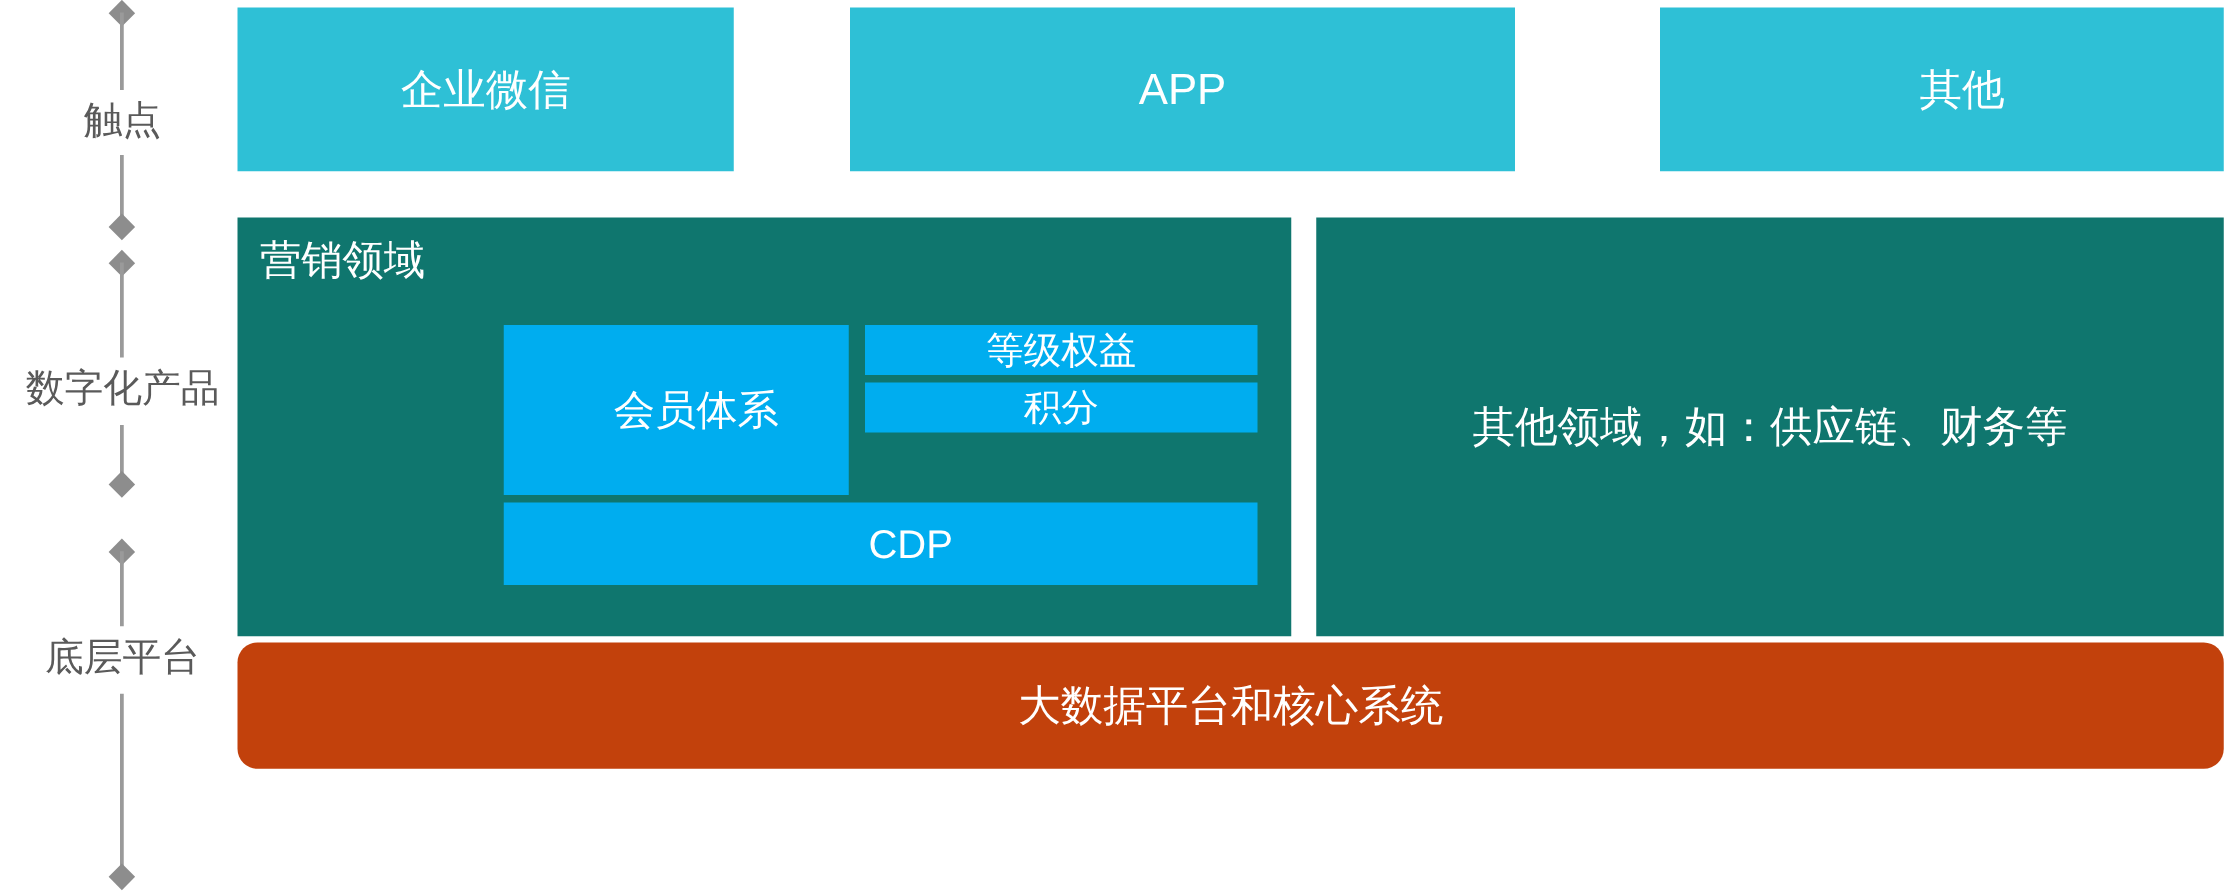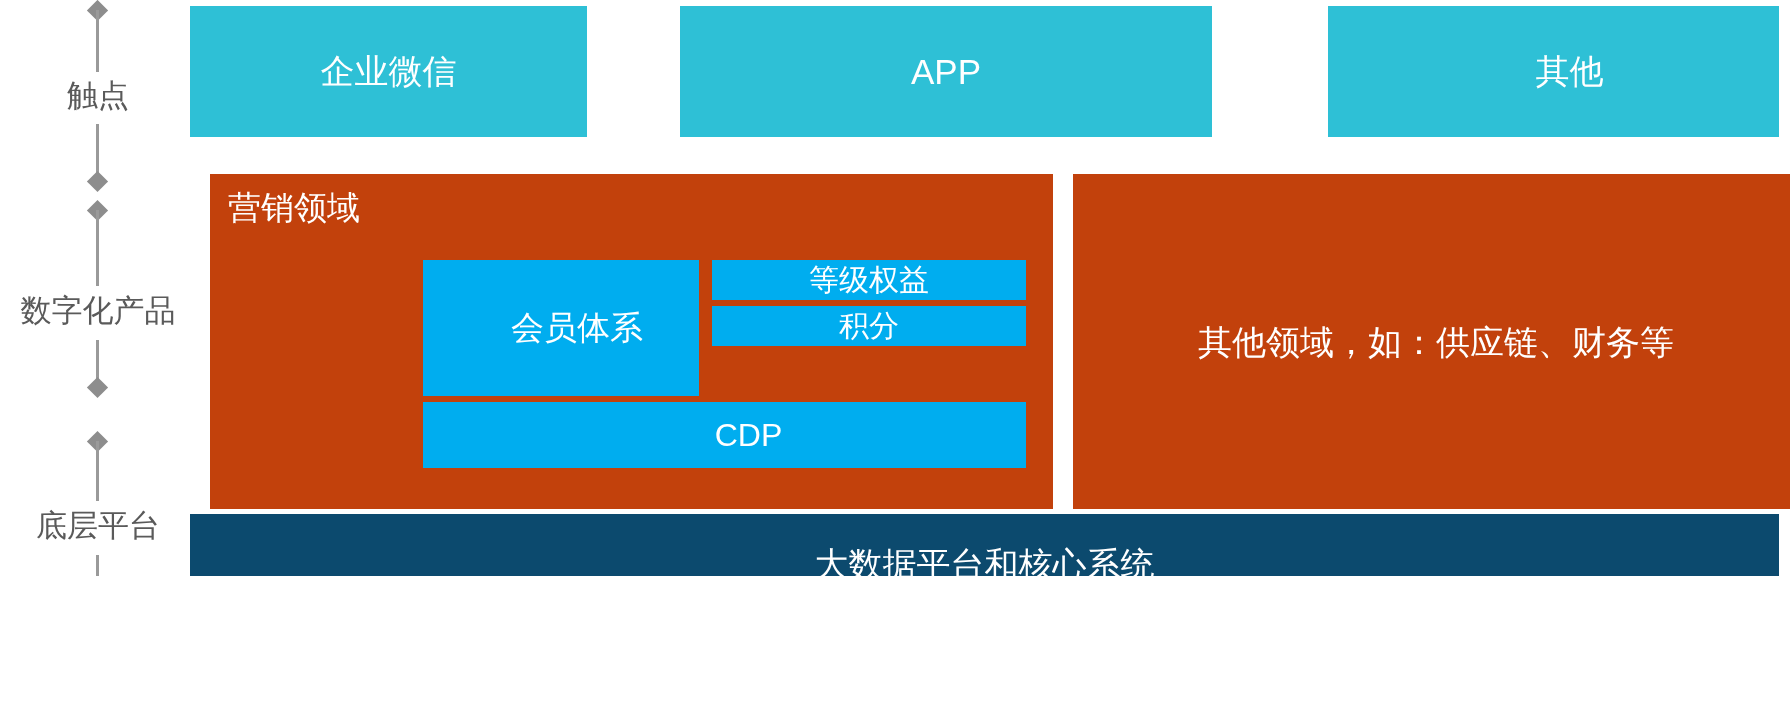--- a/index.html
+++ b/index.html
@@ -7,21 +7,21 @@
     margin: 0;
     padding: 0;
     background: #ffffff;
   }
   body {
     font-family: "Liberation Sans", "DejaVu Sans", sans-serif;
   }
   #stage {
     position: relative;
     width: 1790px;
-    height: 576px;
+    height: 715px;
     background: #ffffff;
     overflow: hidden;
   }
 
   
   .axis-seg {
     position: absolute;
     width: 3px;
     background: #9a9a9a;
   }
@@ -45,23 +45,23 @@
   .box {
     position: absolute;
     box-sizing: border-box;
     display: flex;
     align-items: center;
     justify-content: center;
     color: #ffffff;
     text-align: left;
   }
   .teal   { background: #2ec0d6; }
-  .navy   { background: #c2410c; margin-left: 20px; }
+  .navy   { background: #0f766e; }
   .azure  { background: #00adef; }
-  .gray   { background: #0c4a6e; }
+  .gray   { background: #c2410c; border-radius: 16px; }
 
   .touch-label  { font-size: 34px; }
   .touch-label.latin { font-size: 35px; }
 
   .domain-title {
     position: absolute;
     color: #ffffff;
     font-size: 33px;
     line-height: 1;
     white-space: nowrap;

